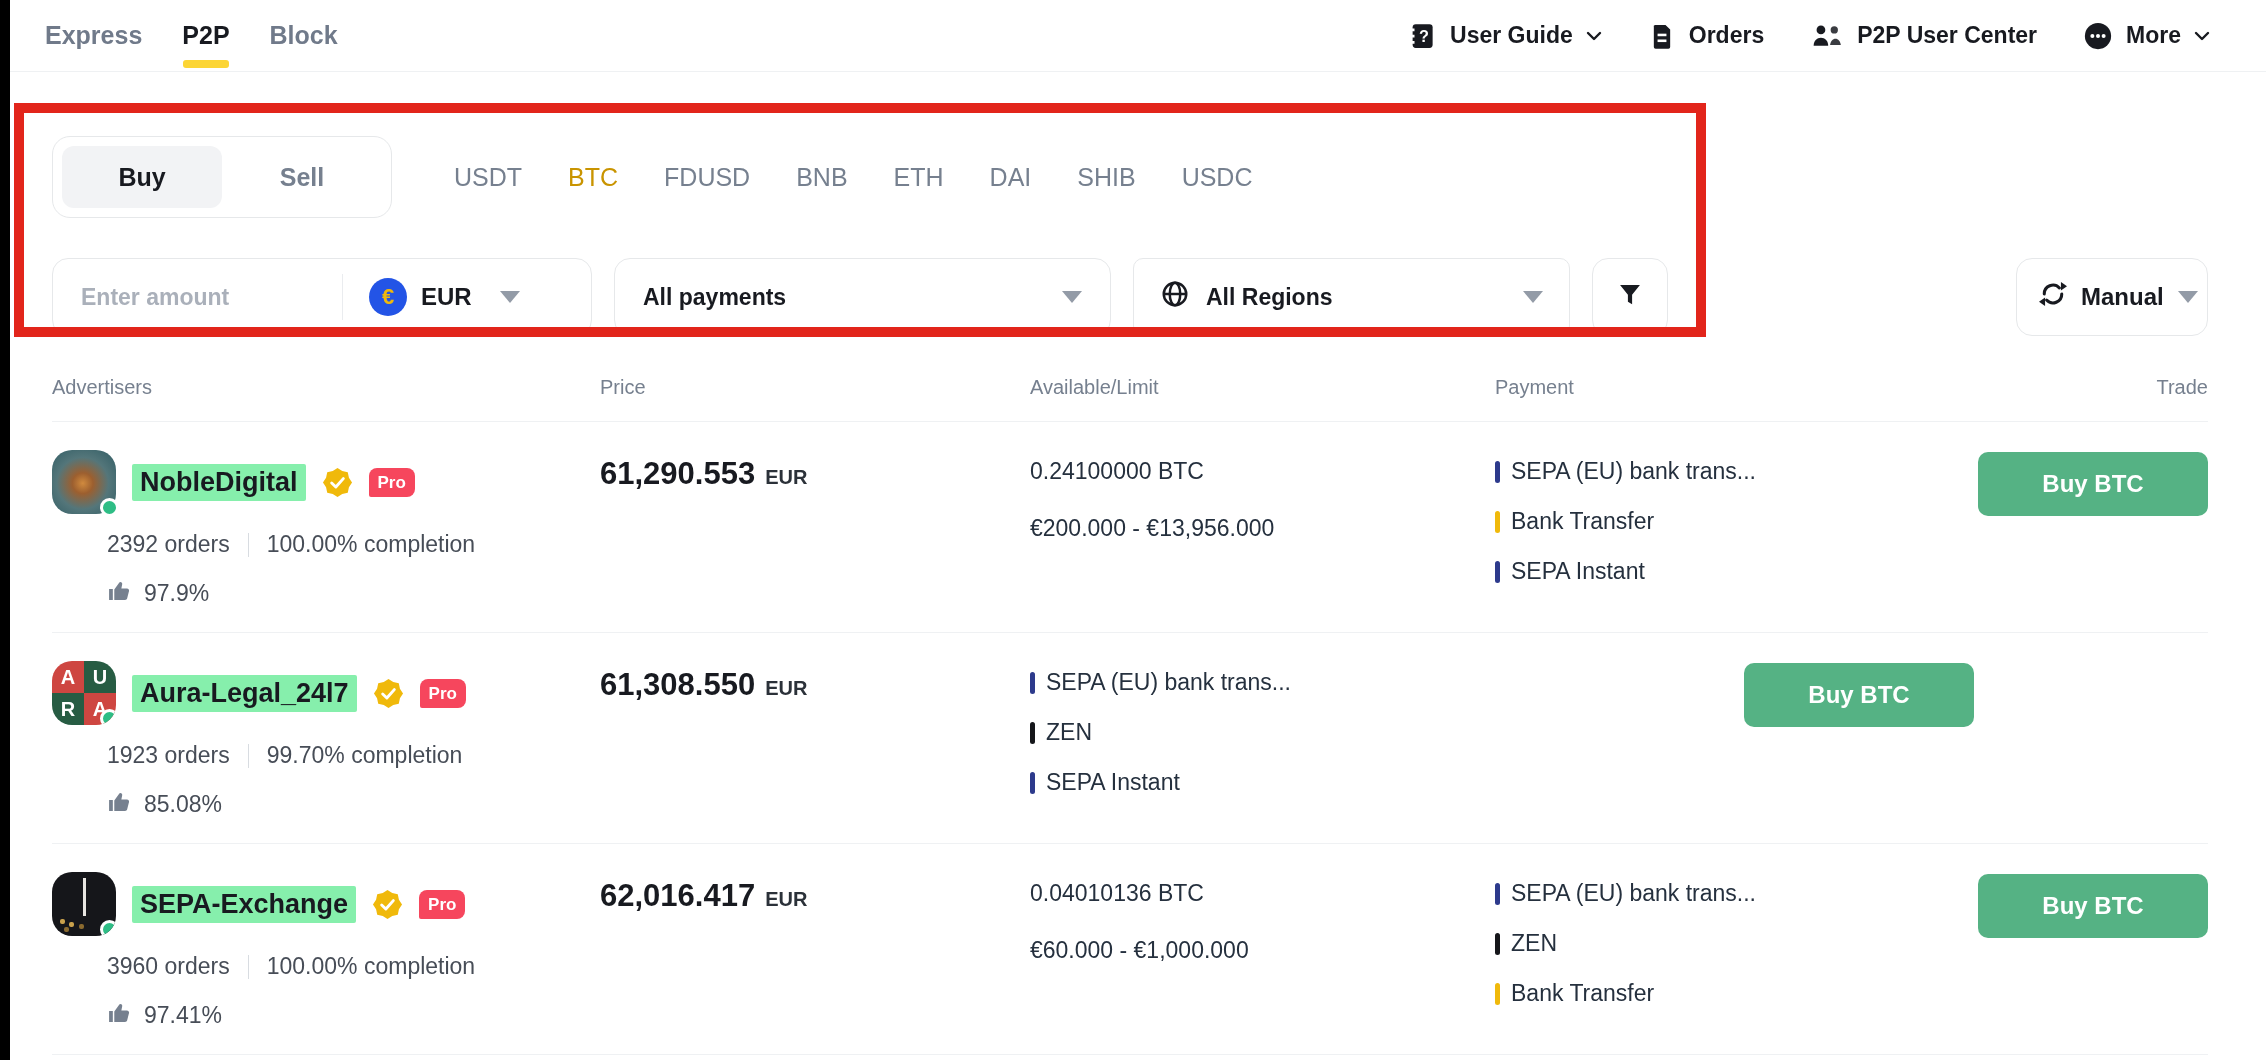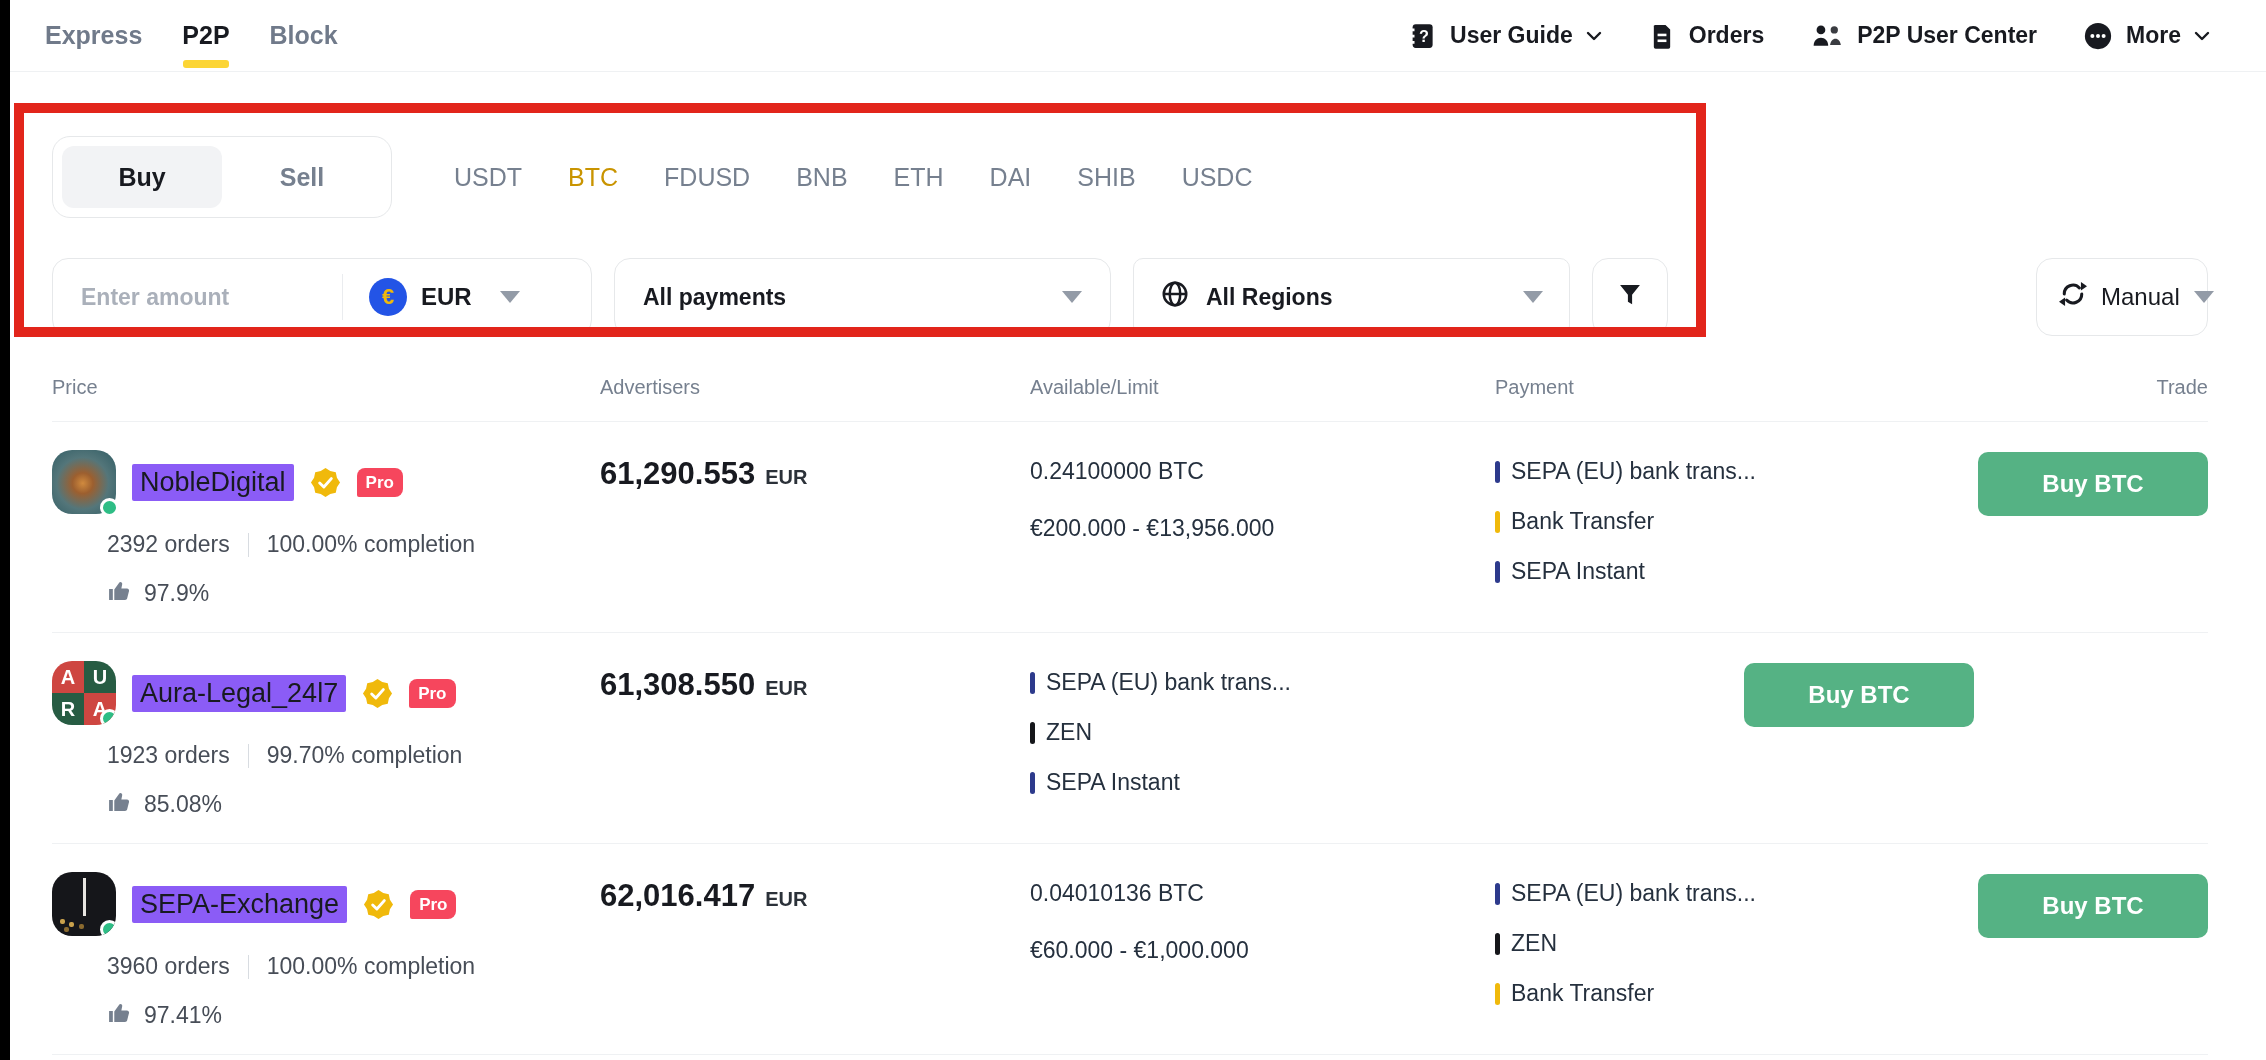--- a/index.html
+++ b/index.html
@@ -73,21 +73,21 @@
   }
   .fiat-code { font-size: 24px; font-weight: 700; color: #181A20; margin: 0 0 0 14px; }
   .caret {
     width: 0; height: 0; border-left: 10px solid transparent; border-right: 10px solid transparent;
     border-top: 12px solid #939BA7; margin-left: auto;
   }
   .caret.near { margin-left: 28px; }
   .payments-box { width: 497px; padding: 12px 28px; font-size: 23px; font-weight: 700; color: #181A20; }
   .regions-box  { width: 437px; padding: 0 26px; font-size: 23px; font-weight: 700; color: #181A20; gap: 16px; border-radius: 10px; }
   .filter-btn { width: 76px; justify-content: center; cursor: pointer; }
-  .manual-box { width: 172px; margin-left: auto; padding: 0 22px; gap: 14px; font-size: 24px; font-weight: 400; color: #181A20; cursor: pointer; }
+  .manual-box { width: 192px; margin-left: auto; padding: 0 22px; gap: 14px; font-size: 24px; font-weight: 700; color: #181A20; cursor: pointer; }
 
   
   .red-annotation {
     position: absolute; left: 4px; top: 103px; width: 1692px; height: 234px;
     border: 10px solid #E2251B; pointer-events: none; z-index: 9;
   }
 
   
   .table { padding: 0 58px 0 42px; margin-top: 40px; }
   .grid-row { display: grid; grid-template-columns: 548px 430px 465px 479px 1fr; align-items: start; }
@@ -108,21 +108,21 @@
   .avatar-1 span { display: flex; align-items: center; justify-content: center; color: #fff; font-size: 20px; font-weight: 700; }
   .q-red { background: #CE4641; }
   .q-green { background: #275C43; }
   .avatar-2 { background: #15161A; overflow: hidden; }
   .avatar-2::before { content: ""; position: absolute; left: 31px; top: 6px; width: 3px; height: 38px; background: #E8E6E1; }
   .avatar-2::after {
     content: ""; position: absolute; left: 8px; bottom: 12px; width: 5px; height: 5px; border-radius: 2px;
     background: #C9A14C; box-shadow: 9px 3px 0 #C9A14C, 19px 5px 0 #8a6a2f, 4px 8px 0 #8a6a2f;
   }
   .adv-name {
-    font-size: 27px; font-weight: 400; color: #181A20; background: #8b5cf6;
+    font-size: 27px; font-weight: 700; color: #181A20; background: #86efac;
     padding: 3px 8px; border-radius: 2px; cursor: pointer;
   }
   .badge-verified { width: 31px; height: 31px; flex: 0 0 auto; }
   .badge-pro {
     background: #F6465D; color: #fff; font-size: 17px; font-weight: 700;
     padding: 6px 9px; border-radius: 8px 8px 8px 2px; line-height: 1;
   }
   .adv-meta { display: flex; align-items: center; margin: 17px 0 0 55px; font-size: 23px; color: #474D57; gap: 18px; }
   .meta-sep { width: 1px; height: 24px; background: #D8DCE1; }
   .adv-rating { display: flex; align-items: center; gap: 12px; margin: 20px 0 0 55px; font-size: 23px; color: #474D57; }
@@ -280,22 +280,22 @@
         <span>Manual</span>
         <div class="caret"></div>
       </div>
     </div>
   </div>
 
   <div class="red-annotation"></div>
 
   <div class="table">
     <div class="grid-row thead">
+      <div class="th">Advertisers</div>
       <div class="th">Price</div>
-      <div class="th">Advertisers</div>
       <div class="th">Available/Limit</div>
       <div class="th">Payment</div>
       <div class="th trade">Trade</div>
     </div>
 
     <div class="grid-row adv-row">
       <div class="adv-cell">
         <div class="adv-top">
           <div class="avatar avatar-0">
             <span class="online-dot"></span>

